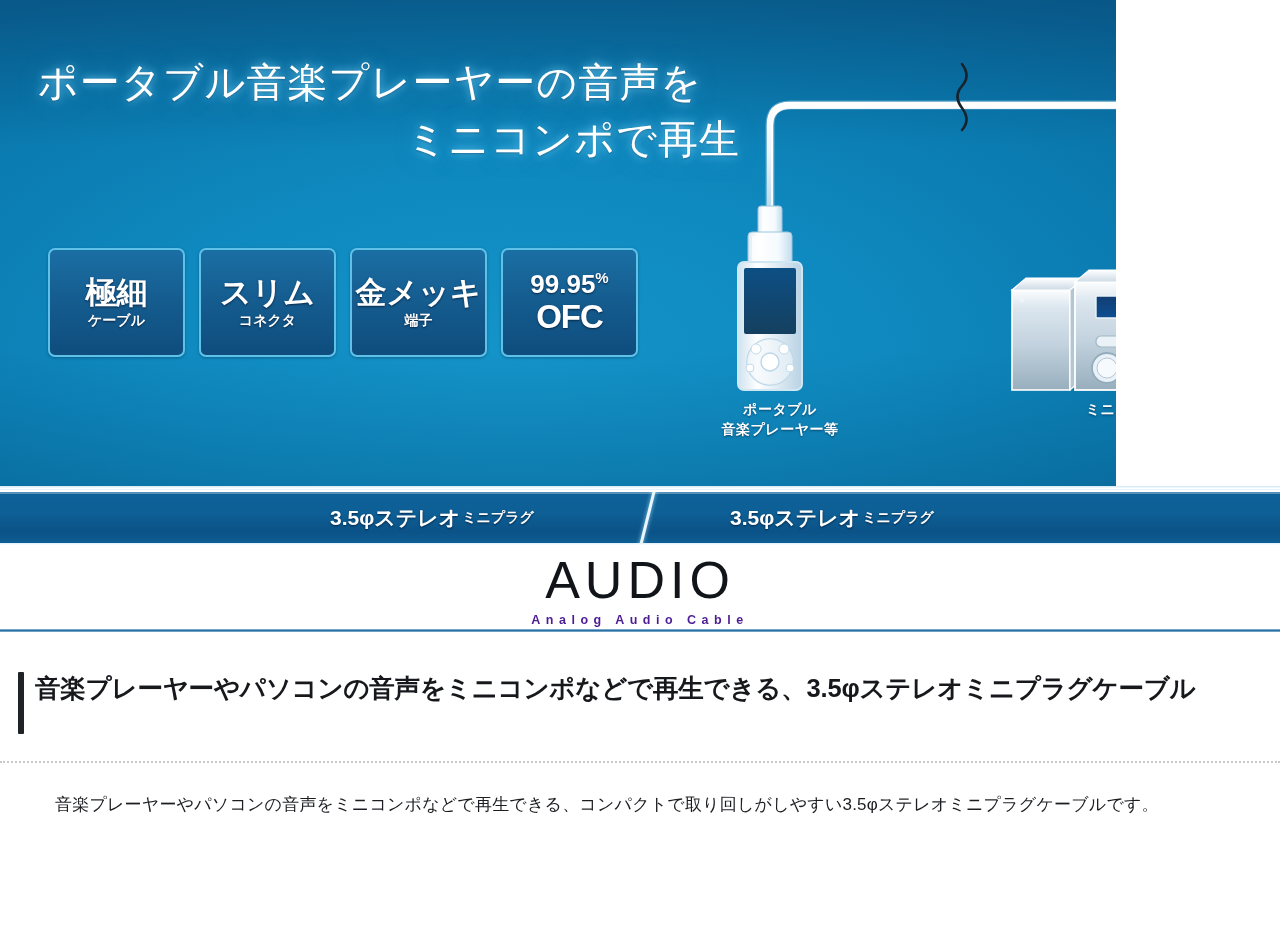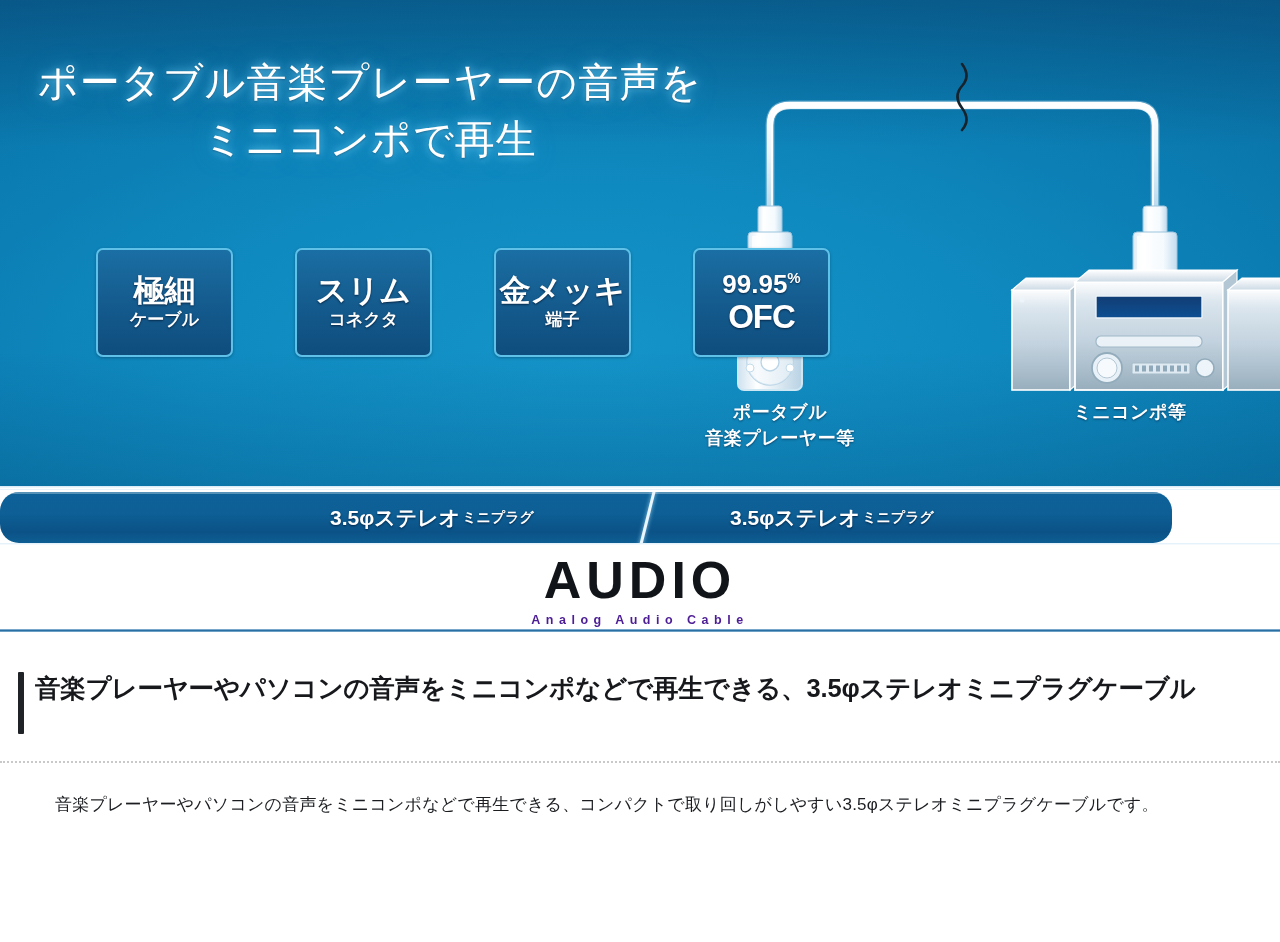--- a/index.html
+++ b/index.html
@@ -7,86 +7,84 @@
   body{
     width:1280px;height:942px;
     background:#ffffff;
     font-family:"Liberation Sans","DejaVu Sans",sans-serif;
     overflow:hidden;
   }
   .page{position:relative;width:1280px;height:942px;overflow:hidden;background:#fff;}
 
   
   .hero{
-    position:absolute;left:0;top:0;width:1280px;height:488px;
+    position:absolute;left:0;top:0;width:1116px;height:488px;
     background:
       radial-gradient(120% 130% at 46% 72%, #1494c9 0%, #0f8ac0 26%, #0a79ae 52%, #0a6ba0 74%, #09598f 100%);
     overflow:hidden;
   }
   .hero:after{
     content:"";position:absolute;inset:0;
     background:linear-gradient(to bottom,rgba(5,50,90,.38) 0%,rgba(5,50,90,0) 30%,rgba(5,50,90,0) 72%,rgba(5,60,100,.22) 100%);
     pointer-events:none;
   }
   .hero-title{
     position:absolute;left:0;top:54px;width:740px;
     text-align:center;
     color:#ffffff;
     font-size:40px;line-height:1.42;
     font-weight:500;
     letter-spacing:1px;
     text-shadow:0 0 9px rgba(120,220,255,.85),0 0 22px rgba(90,190,245,.55),0 1px 2px rgba(0,30,60,.5);
     z-index:4;
   }
-  .hero-title .l2{display:block;}
+  .hero-title .l2{display:block;text-align:right;}
 
   
   .badges{position:absolute;left:48px;top:248px;display:flex;gap:14px;z-index:4;}
   .badge{
     width:133px;height:105px;
     border-radius:7px;
     background:linear-gradient(to bottom,#1a6fa4 0%,#155c8f 48%,#0e4d7d 100%);
     border:2px solid #5fc0e8;
     box-shadow:0 1px 3px rgba(0,25,50,.35);
     display:flex;flex-direction:column;align-items:center;justify-content:center;
     color:#fff;text-align:center;
     text-shadow:0 1px 2px rgba(0,20,45,.75);
-    margin-left:48px;
   }
   .badge .big{
     font-size:31px;font-weight:bold;line-height:1.04;letter-spacing:0px;
     white-space:nowrap;
   }
   .badge .small{
-    font-size:17px;font-weight:bold;line-height:1.1;margin-top:4px;letter-spacing:0px;
+    font-size:14px;font-weight:bold;line-height:1.1;margin-top:4px;letter-spacing:0px;
     white-space:nowrap;
   }
   .badge.ofc .big{font-size:26px;}
   .badge.ofc .pct{font-size:15px;vertical-align:super;}
   .badge.ofc .small{font-size:33px;margin-top:1px;letter-spacing:-1px;}
 
   
   .illus{position:absolute;left:660px;top:0;width:620px;height:488px;z-index:3;}
   .illus svg{display:block;}
 
   .dev-label{
-    position:absolute;color:#ffffff;font-size:18px;line-height:1.45;
+    position:absolute;color:#ffffff;font-size:14px;line-height:1.45;
     text-align:center;font-weight:bold;letter-spacing:.5px;
     text-shadow:0 1px 2px rgba(0,30,60,.6);z-index:5;
   }
   .dev-label.left{left:690px;top:399px;width:180px;}
   .dev-label.right{left:1030px;top:399px;width:200px;}
 
   
   .band-top-line{position:absolute;left:0;top:486px;width:1280px;height:4px;background:linear-gradient(to bottom,#cfe8f5,#ffffff 60%,#dceefa);}
   .band{
-    position:absolute;left:0;top:492px;width:1172px;height:51px;
+    position:absolute;left:0;top:492px;width:1280px;height:51px;
     background:linear-gradient(to bottom,#0e6299 0%,#0d5f95 42%,#0b5287 78%,#0d5e93 100%);
     overflow:hidden;
-    border-radius:19px;
   }
   .band .hi{position:absolute;left:0;top:0;width:100%;height:2px;background:rgba(255,255,255,.30);}
   .band .spec{
     position:absolute;top:0;height:51px;display:flex;align-items:center;
     color:#fff;text-shadow:0 1px 2px rgba(0,25,55,.8);
     white-space:nowrap;
   }
   .band .spec.left{left:330px;}
   .band .spec.right{left:730px;}
   .spec .main{font-size:21px;font-weight:bold;letter-spacing:0px;}
@@ -98,21 +96,21 @@
   }
   .band-bot-line{position:absolute;left:0;top:543px;width:1280px;height:4px;background:linear-gradient(to bottom,#dceefa,#ffffff 55%,#ffffff);}
 
   
   .logo-wrap{
     position:absolute;left:0;top:552px;width:1280px;height:76px;
     display:flex;flex-direction:column;align-items:center;justify-content:center;
   }
   .logo-main{
     font-family:"Liberation Sans","DejaVu Sans",sans-serif;
-    font-size:52px;font-weight:700;color:#111418;
+    font-size:52px;font-weight:400;color:#111418;
     letter-spacing:5px;line-height:1;
   }
   .logo-sub{
     font-size:12.5px;color:#4c1d95;font-weight:bold;
     letter-spacing:5.5px;margin-top:8px;line-height:1;
   }
   .logo-rule{
     position:absolute;left:0;top:629px;width:1280px;height:3px;
     background:linear-gradient(to bottom,#9dc3dd,#2a6ea3 50%,#8fb9d6);
   }

